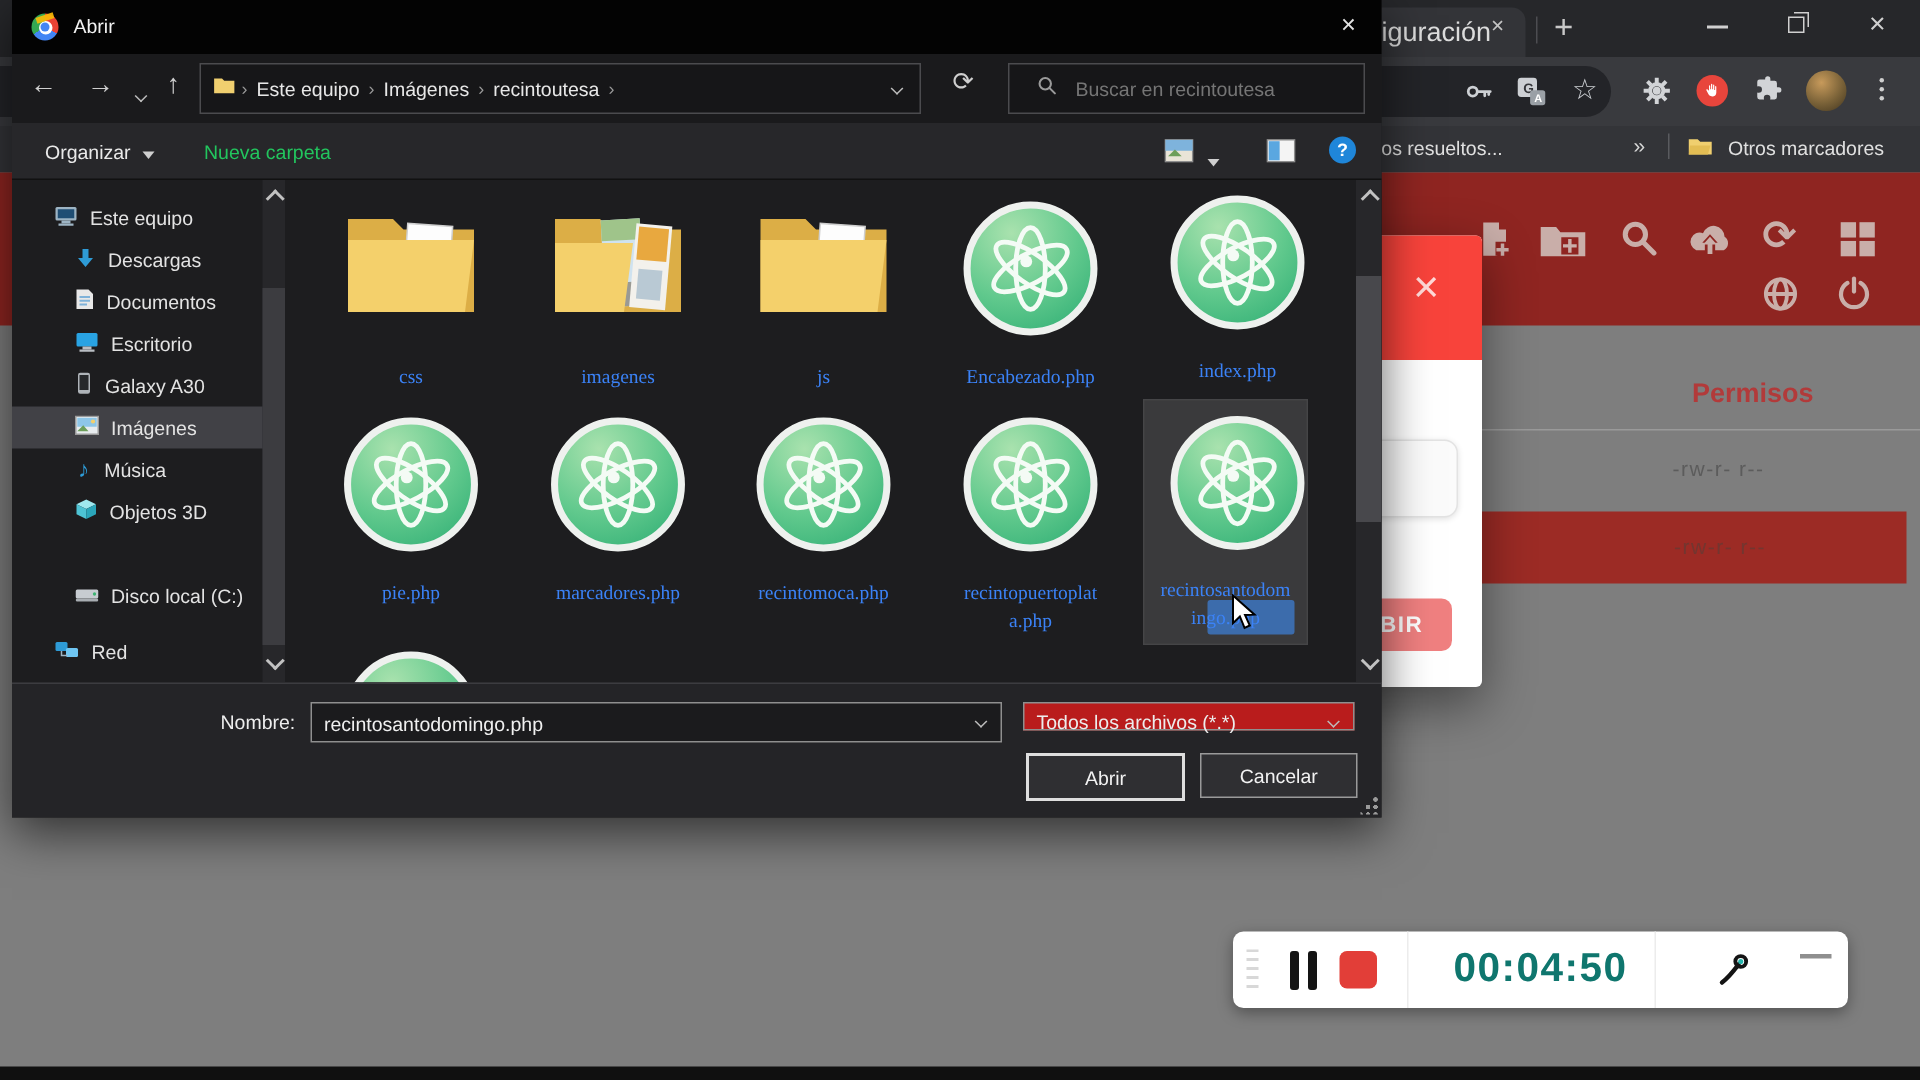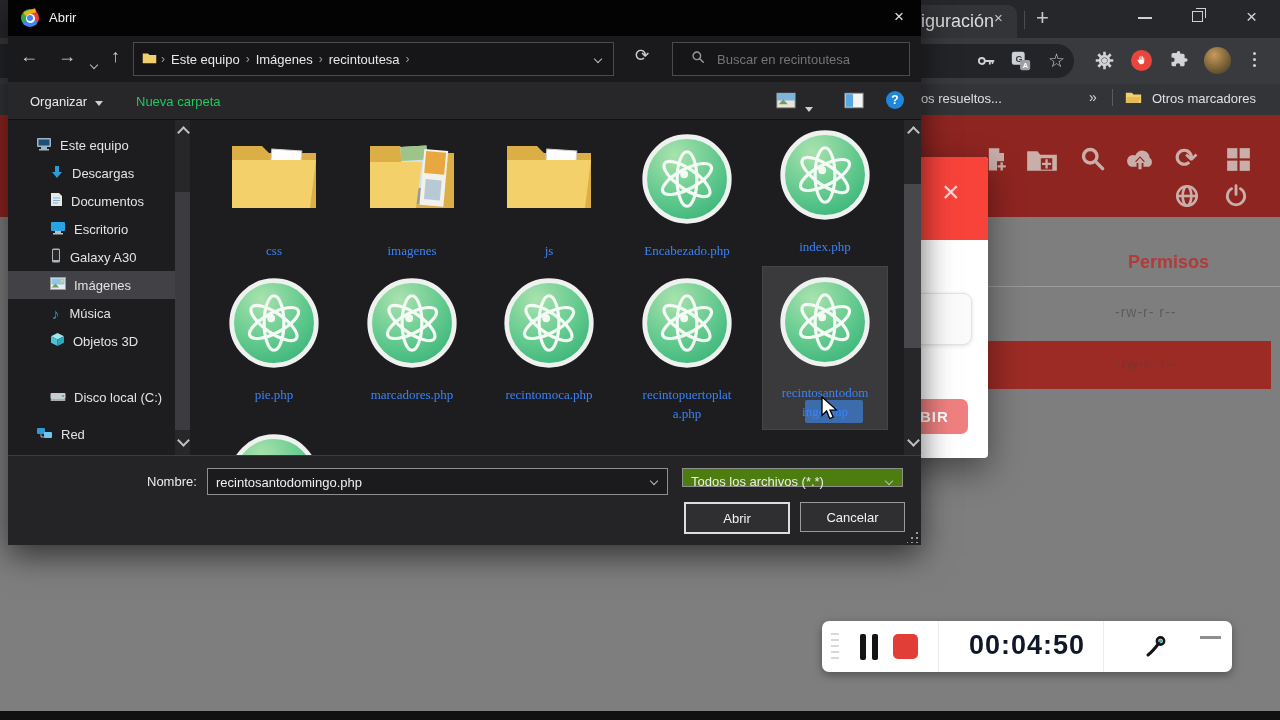--- a/index.html
+++ b/index.html
@@ -451,21 +451,21 @@
             <ellipse cx="50" cy="50" rx="29" ry="10.5" transform="rotate(90 50 50)"></ellipse>
           </g>
           <circle cx="47" cy="45" r="4.2" fill="#f4fbf5"></circle>
         </svg>
         <div class="tile-label" style="top:115px;">
           <div>recintopuertoplat</div>
           <div>a.php</div>
         </div>
       </div>
 
-      <div class="abs" style="left:573px;top:147px;width:124px;height:162px;background:rgba(255,255,255,0.13);outline:1px solid rgba(255,255,255,0.18);">
+      <div class="abs" style="left:573px;top:147px;width:108px;height:162px;background:rgba(255,255,255,0.13);outline:1px solid rgba(255,255,255,0.18);">
         <svg width="94" height="94" viewBox="0 0 100 100" style="position:absolute;left:15px;top:8px;">
           <circle cx="50" cy="50" r="45" fill="url(#atomGrad)" stroke="#eef1ee" stroke-width="5"></circle>
           <g stroke="#f4fbf5" stroke-width="3.4" fill="none">
             <ellipse cx="50" cy="50" rx="29" ry="10.5" transform="rotate(-28 50 50)"></ellipse>
             <ellipse cx="50" cy="50" rx="29" ry="10.5" transform="rotate(35 50 50)"></ellipse>
             <ellipse cx="50" cy="50" rx="29" ry="10.5" transform="rotate(90 50 50)"></ellipse>
           </g>
           <circle cx="47" cy="45" r="4.2" fill="#f4fbf5"></circle>
         </svg>
         <div style="position:absolute;left:42px;top:252px;width:58px;height:23px;background:rgba(62,125,209,0.75);border-radius:2px;top:133px;"></div>
@@ -487,40 +487,40 @@
         <span class="chev" style="position:absolute;left:5px;bottom:10px;"></span>
       </div>
     </div>
 
     <div class="abs" style="left:0;top:455px;width:913px;height:90px;background:#242427;border-top:1px solid #3c3c40;"></div>
     <div class="abs" style="left:139px;top:474px;font-size:13px;color:#ededed;">Nombre:</div>
     <div class="abs" style="left:199px;top:468px;width:461px;height:27px;background:#1b1b1d;border:1px solid #8f8f8f;">
       <input style="position: absolute; left: 6px; top: 1px; width: 420px; height: 23px; background: transparent; border: none; outline: none; color: rgb(240, 240, 240); font-size: 13px; font-family: inherit;" value="recintosantodomingo.php">
       <span class="chev-sm" style="position:absolute;right:10px;top:9px;"></span>
     </div>
-    <div class="abs" style="left:674px;top:468px;width:221px;height:19px;background:#4d7c0f;border:1px solid #8f8f8f;">
+    <div class="abs" style="left:674px;top:468px;width:221px;height:19px;background:#b91c1c;border:1px solid #8f8f8f;">
       <span style="position:absolute;left:8px;top:5px;font-size:13px;color:#ededed;">Todos los archivos (*.*)</span>
       <span class="chev-sm" style="position:absolute;right:10px;top:9px;"></span>
     </div>
     <div class="dlg-btn" style="left:676px;top:502px;width:102px;height:28px;border:2px solid #dedede;">Abrir</div>
     <div class="dlg-btn" style="left:792px;top:502px;width:103px;height:28px;border:1px solid #9a9a9a;">Cancelar</div>
     <div class="abs" style="left:899px;top:531px;width:12px;height:12px;
       background:radial-gradient(circle 1.5px at 10px 2px,#9a9a9a 99%,transparent),radial-gradient(circle 1.5px at 10px 7px,#9a9a9a 99%,transparent),radial-gradient(circle 1.5px at 5px 7px,#9a9a9a 99%,transparent),radial-gradient(circle 1.5px at 10px 12px,#9a9a9a 99%,transparent),radial-gradient(circle 1.5px at 5px 12px,#9a9a9a 99%,transparent),radial-gradient(circle 1.5px at 0px 12px,#9a9a9a 99%,transparent);"></div>
   </div>
 
   <div class="abs" style="left:822px;top:621px;width:410px;height:51px;background:#ffffff;border-radius:7px;box-shadow:0 3px 10px rgba(0,0,0,.35);">
     <div style="position:absolute;left:9px;top:12px;width:8px;height:28px;
       background:repeating-linear-gradient(to bottom,#d8d8d8 0 2px,transparent 2px 6px);"></div>
     <div style="position:absolute;left:38px;top:13px;width:20px;height:26px;">
       <div style="position:absolute;left:0;width:6px;height:26px;background:#141414;border-radius:2px;"></div>
       <div style="position:absolute;left:12px;width:6px;height:26px;background:#141414;border-radius:2px;"></div>
     </div>
     <div style="position:absolute;left:71px;top:13px;width:25px;height:25px;background:#e23e38;border-radius:5px;"></div>
     <div style="position:absolute;left:116px;top:0;width:1px;height:51px;background:#ececec;"></div>
-    <div style="position:absolute;left:135px;top:9px;width:140px;text-align:center;font-size:27px;font-weight:bold;color:#0f172a;letter-spacing:1px;">00:04:50</div>
+    <div style="position:absolute;left:135px;top:9px;width:140px;text-align:center;font-size:27px;font-weight:bold;color:#0f766e;letter-spacing:1px;">00:04:50</div>
     <div style="position:absolute;left:281px;top:0;width:1px;height:51px;background:#ececec;"></div>
     <div style="position:absolute;left:317px;top:11px;">
       <svg width="30" height="30" viewBox="0 0 30 30">
           <path d="M9 23 C13 20 17 15 20 11" stroke="#141414" stroke-width="3" fill="none" stroke-linecap="round"></path>
           <circle cx="21.5" cy="9" r="3.6" fill="none" stroke="#141414" stroke-width="2.6"></circle>
           <circle cx="21.5" cy="9" r="1.7" fill="#27b7ae"></circle>
         </svg>
     </div>
     <div style="position:absolute;left:378px;top:15px;width:21px;height:2.5px;background:#8f8f8f;"></div>
   </div>

